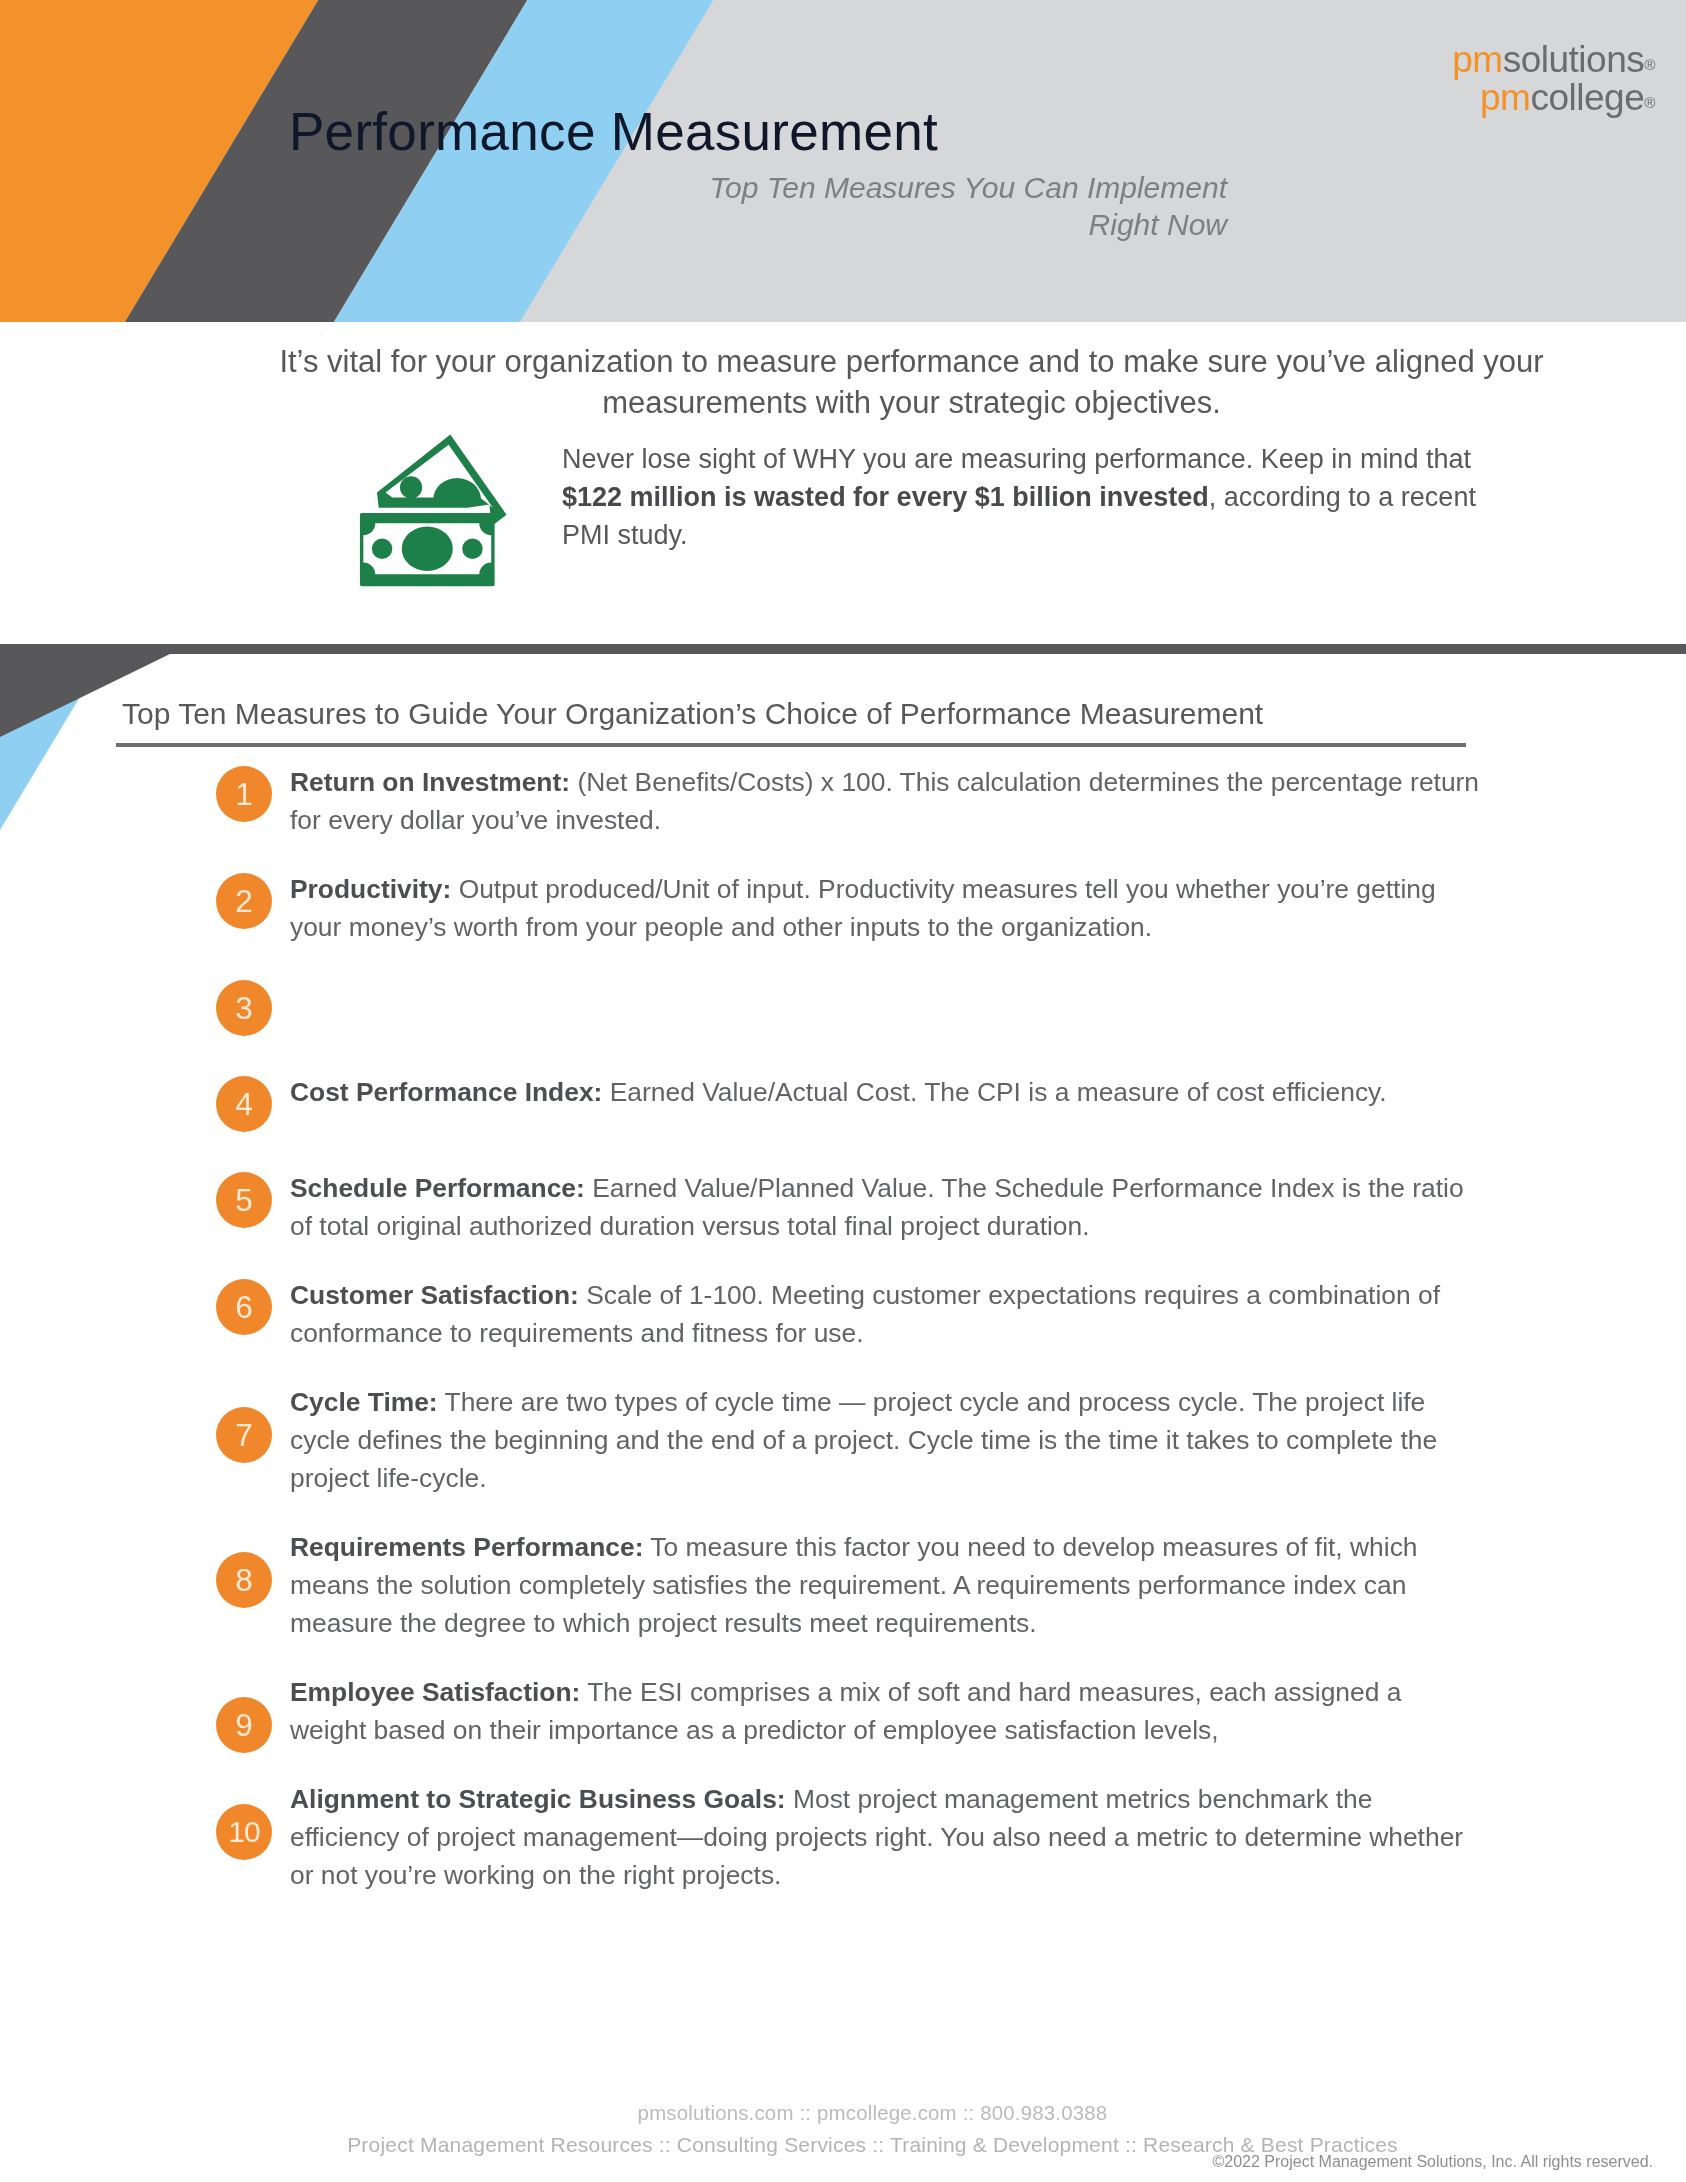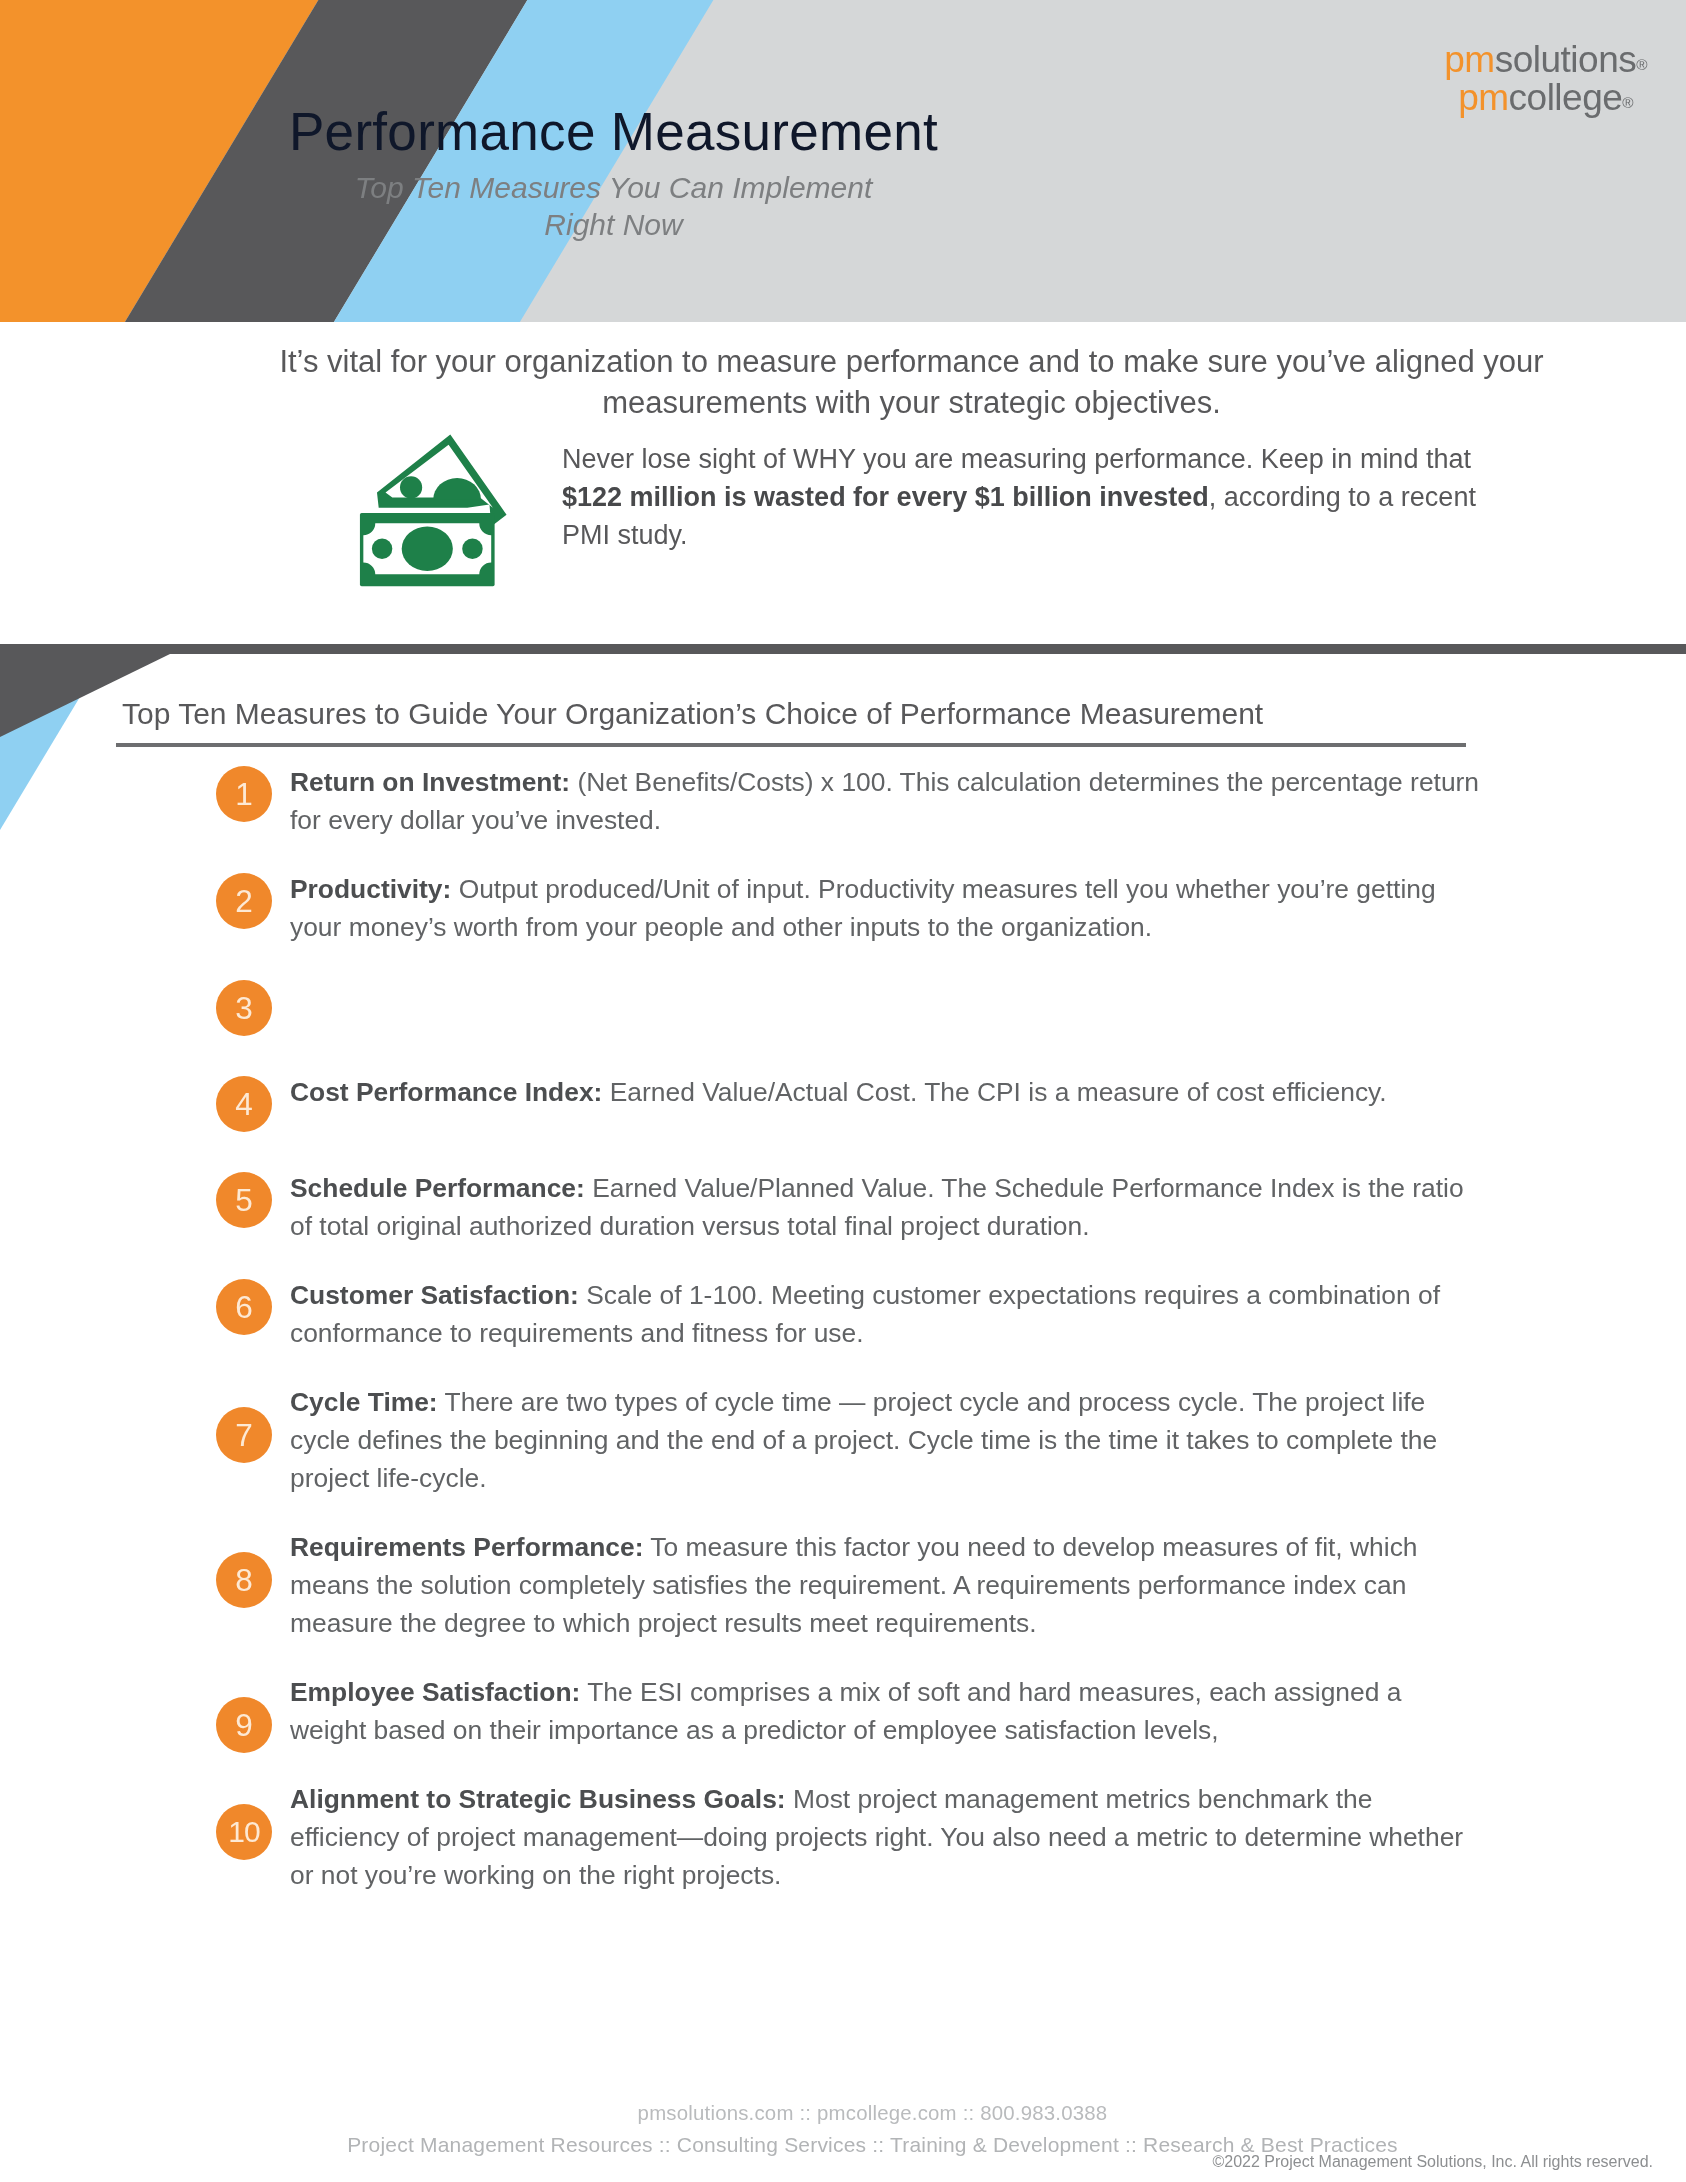--- a/index.html
+++ b/index.html
@@ -66,32 +66,32 @@
     text-align: center;
     font-size: 53px;
     font-weight: 400;
     color: #0f172a;
     letter-spacing: 0.3px;
   }
   .page-subtitle {
     position: absolute;
     left: 0; top: 170px;
     width: 1227px;
-    text-align: center;
+    text-align: right;
     font-size: 30px;
     font-style: italic;
     font-weight: 400;
     color: #7d7f81;
     line-height: 1.22;
   }
 
   .logo {
     position: absolute;
-    right: 40px; top: 41px;
-    text-align: center;
+    right: 32px; top: 41px;
+    text-align: right;
     line-height: 1.04;
   }
   .logo-line { font-size: 37px; font-weight: 400; letter-spacing: -0.5px; }
   .logo-pm { color: #f3922b; }
   .logo-rest { color: #6a6c6e; }
   .logo-reg { font-size: 15.3px; vertical-align: 1.7px; color: #6a6c6e; }
 
   
   .intro {
     position: absolute;

